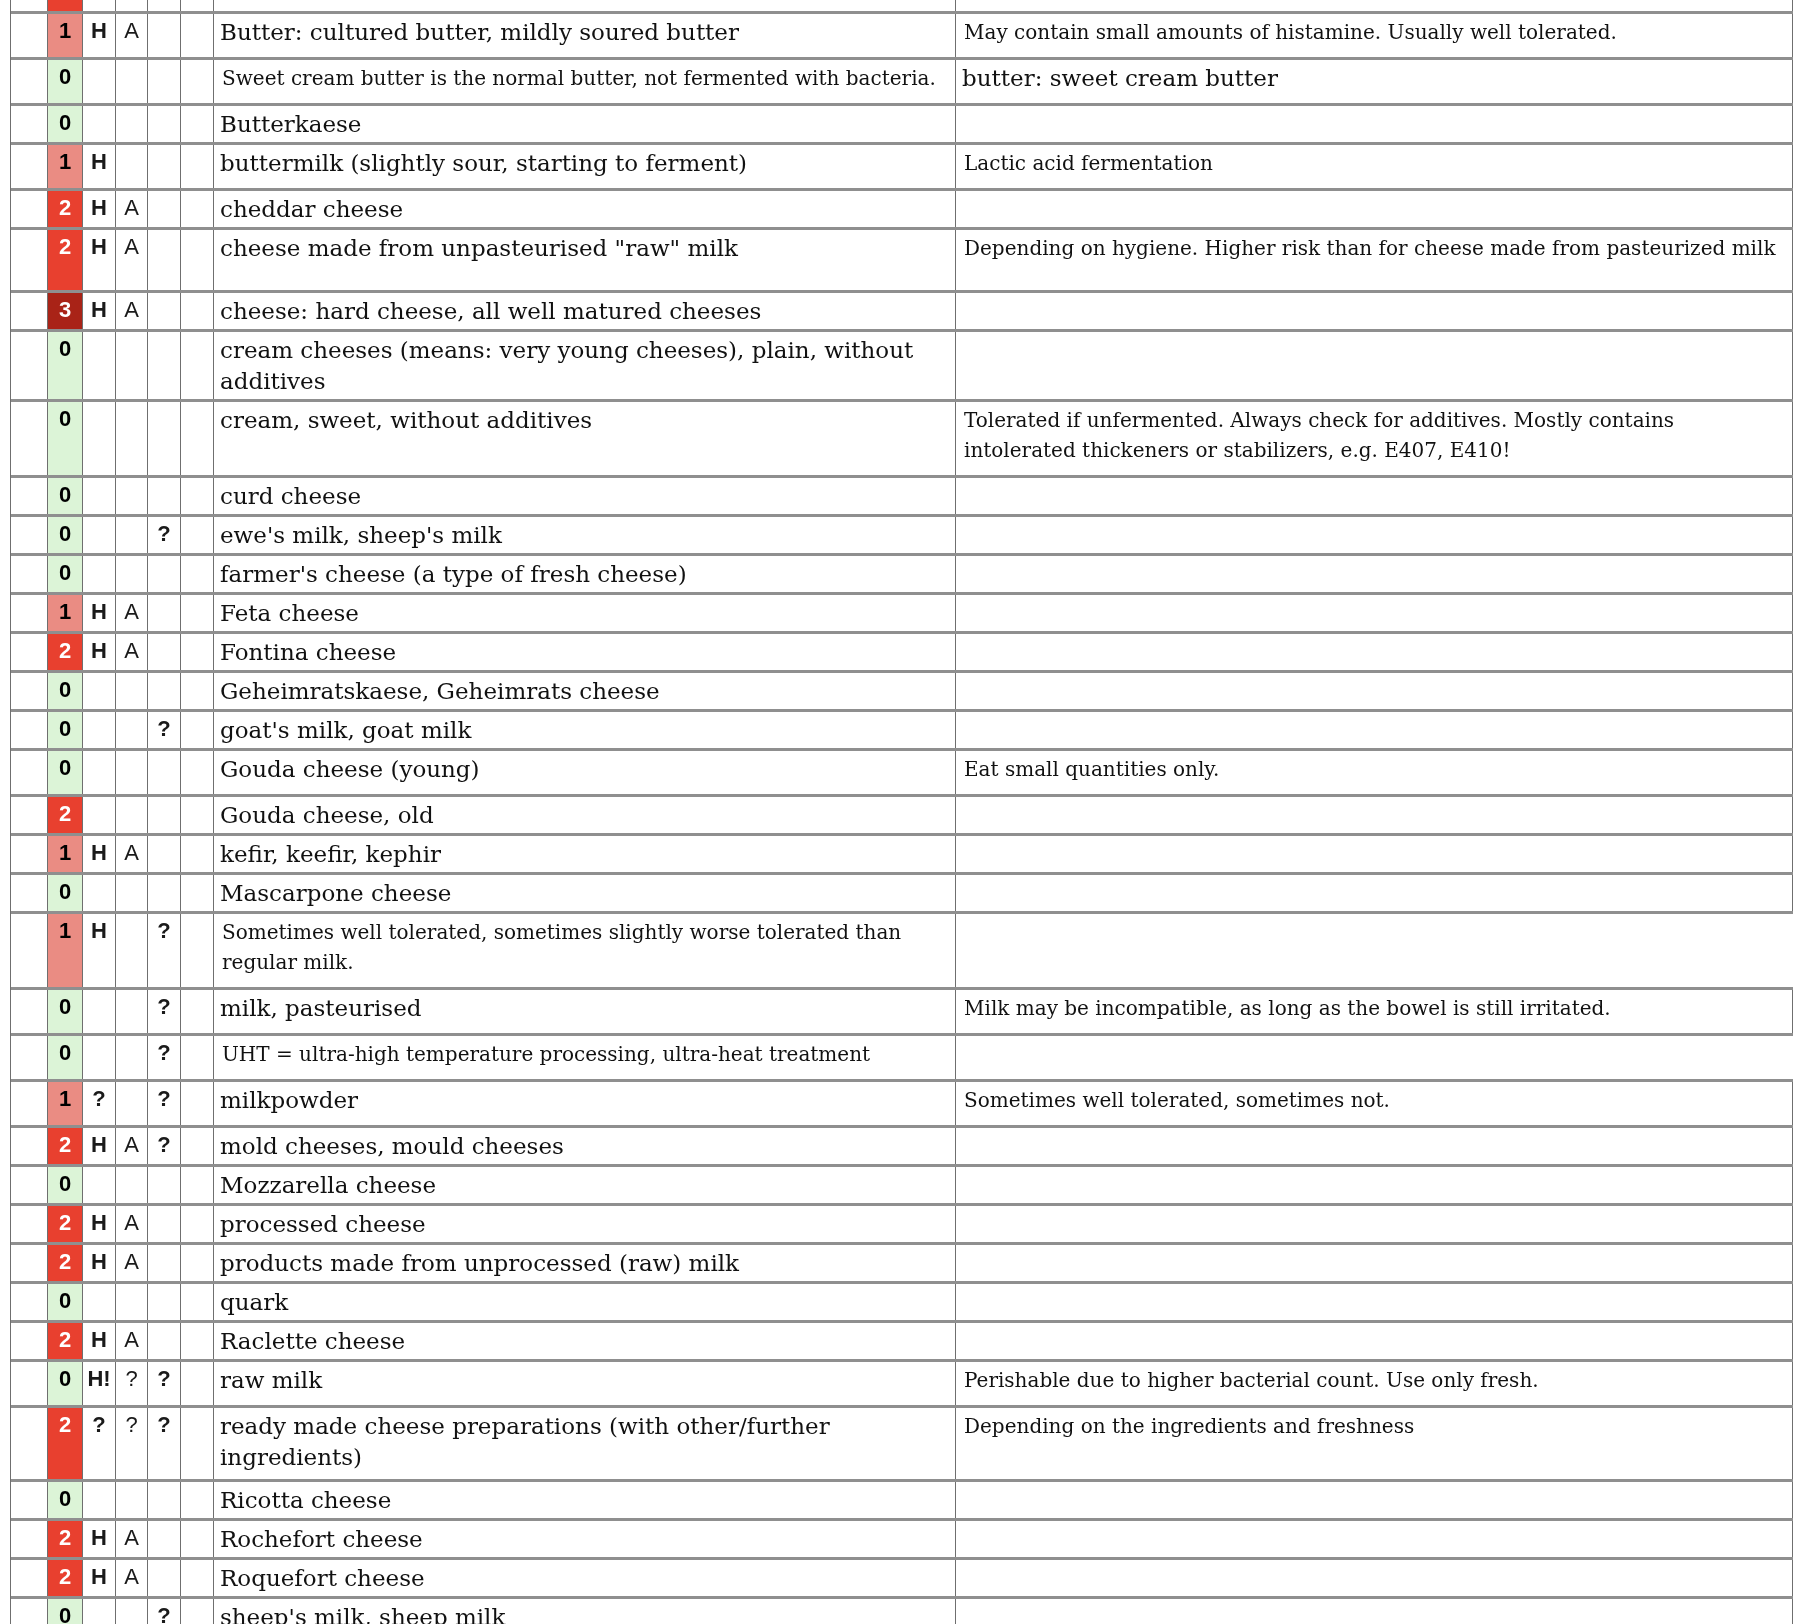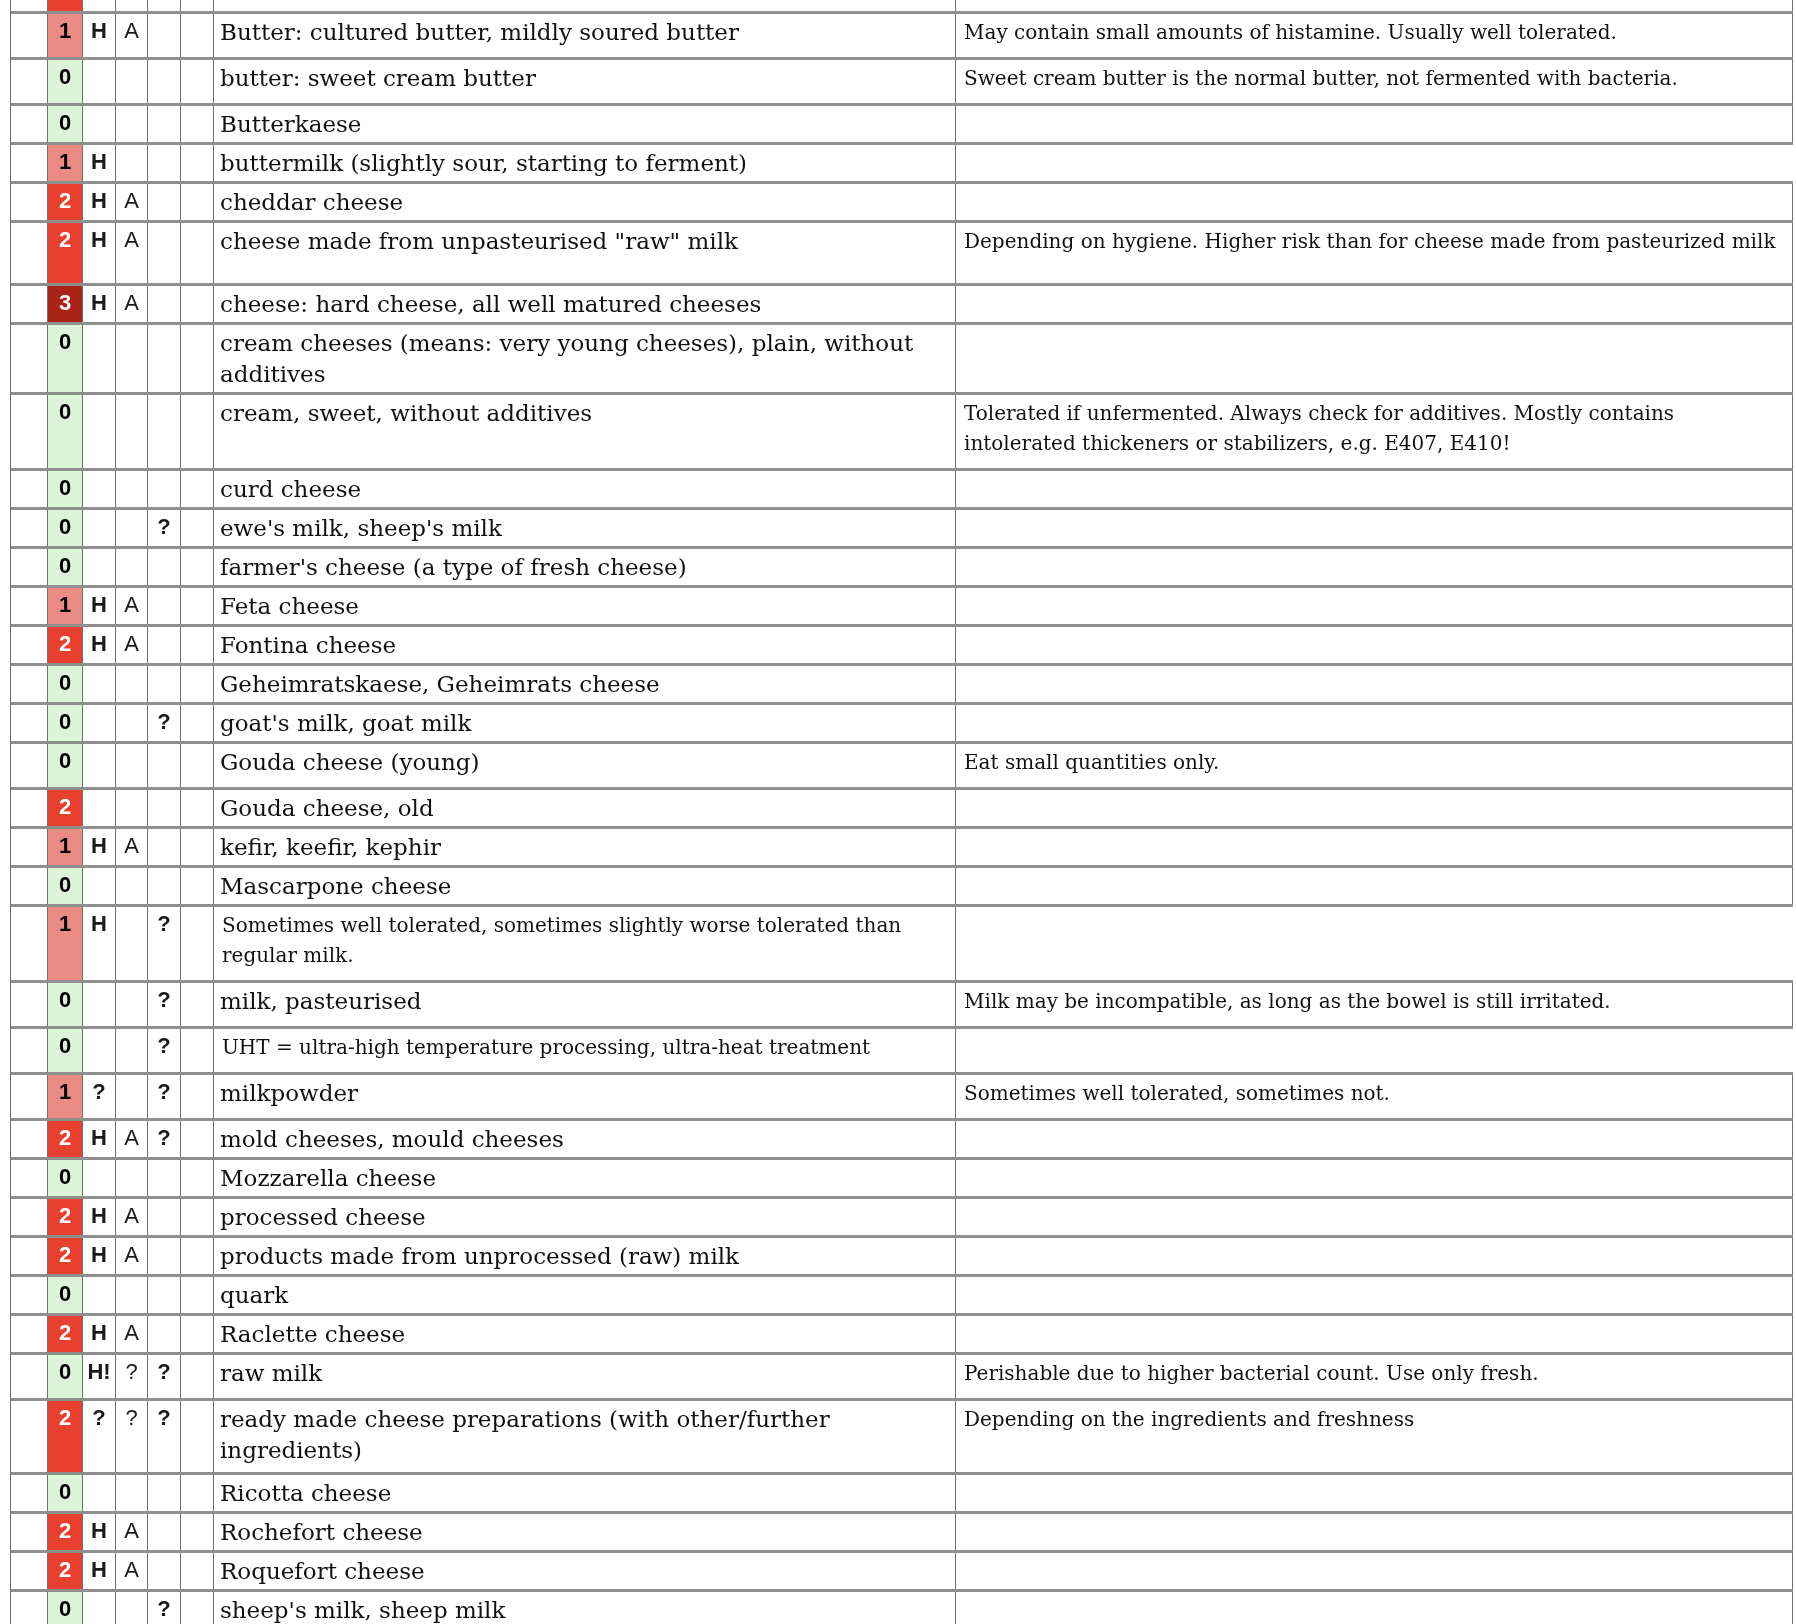--- a/index.html
+++ b/index.html
@@ -40,41 +40,42 @@
       <div class="cell food">Butter: cultured butter, mildly soured butter</div>
       <div class="cell comment">May contain small amounts of histamine. Usually well tolerated.</div>
     </div>
     <div class="row">
       <div class="cell spacer"></div>
       <div class="cell flag score" style="background: rgb(220, 244, 215); color: rgb(0, 0, 0);">0</div>
       <div class="cell flag h-flag"></div>
       <div class="cell flag a-flag"></div>
       <div class="cell flag q-flag"></div>
       <div class="cell flag"></div>
+      <div class="cell comment">Sweet cream butter is the normal butter, not fermented with bacteria.</div>
       <div class="cell food">butter: sweet cream butter</div>
-      <div class="cell comment">Sweet cream butter is the normal butter, not fermented with bacteria.</div>
     </div>
     <div class="row">
       <div class="cell spacer"></div>
       <div class="cell flag score" style="background: rgb(220, 244, 215); color: rgb(0, 0, 0);">0</div>
       <div class="cell flag h-flag"></div>
       <div class="cell flag a-flag"></div>
       <div class="cell flag q-flag"></div>
       <div class="cell flag"></div>
       <div class="cell food">Butterkaese</div>
       <div class="cell comment"></div>
     </div>
     <div class="row">
       <div class="cell spacer"></div>
       <div class="cell flag score" style="background: rgb(234, 140, 131); color: rgb(0, 0, 0);">1</div>
       <div class="cell flag h-flag">H</div>
       <div class="cell flag a-flag"></div>
       <div class="cell flag q-flag"></div>
       <div class="cell flag"></div>
       <div class="cell food">buttermilk (slightly sour, starting to ferment)</div>
+      <div class="cell comment">Lactic acid fermentation</div>
     </div>
     <div class="row">
       <div class="cell spacer"></div>
       <div class="cell flag score" style="background: rgb(232, 64, 47); color: rgb(255, 255, 255);">2</div>
       <div class="cell flag h-flag">H</div>
       <div class="cell flag a-flag">A</div>
       <div class="cell flag q-flag"></div>
       <div class="cell flag"></div>
       <div class="cell food">cheddar cheese</div>
       <div class="cell comment"></div>

